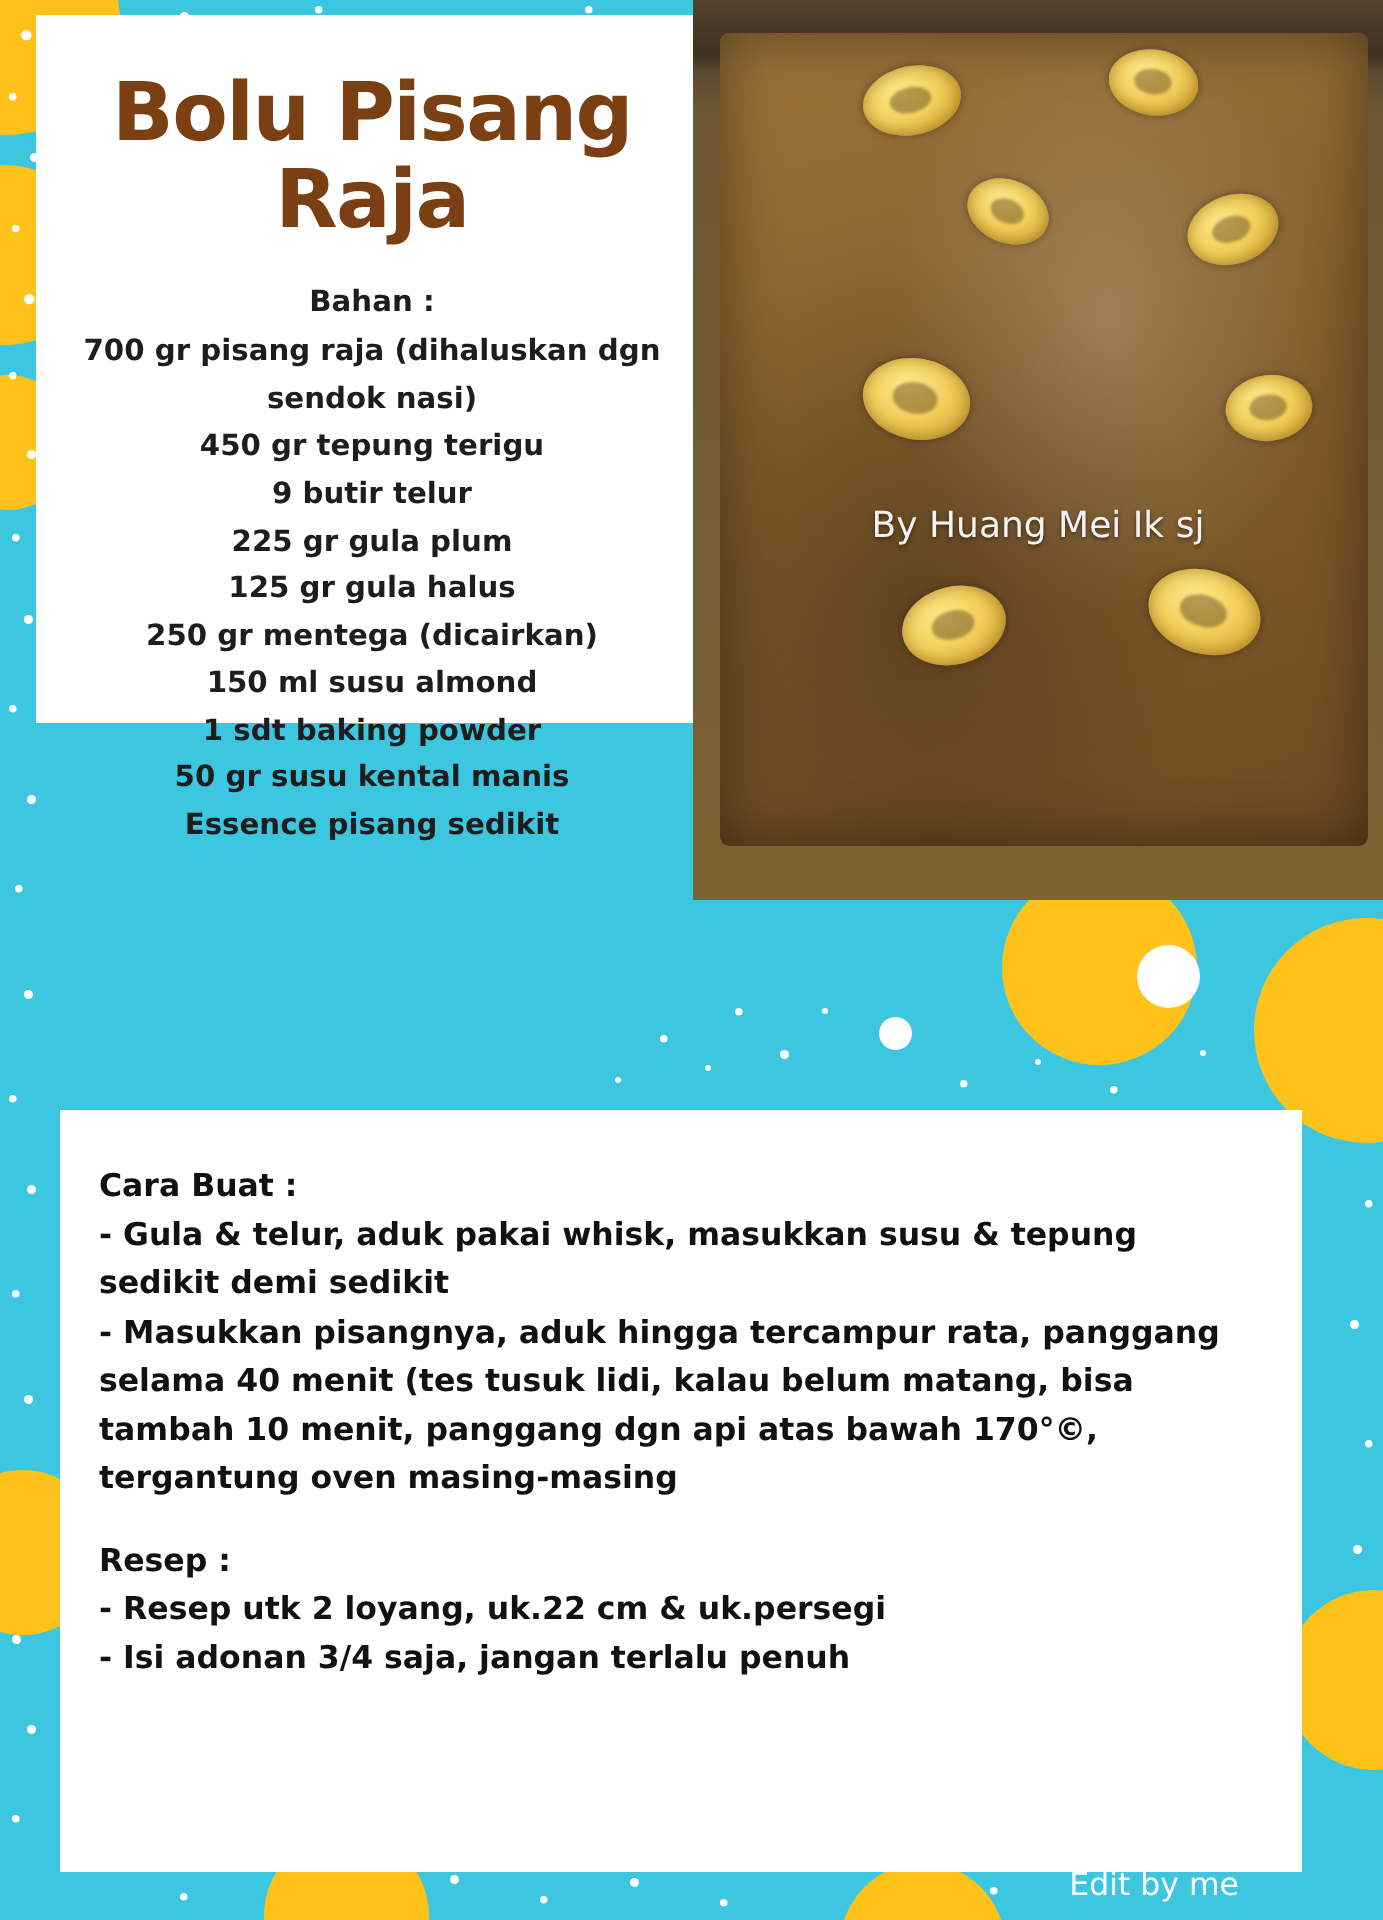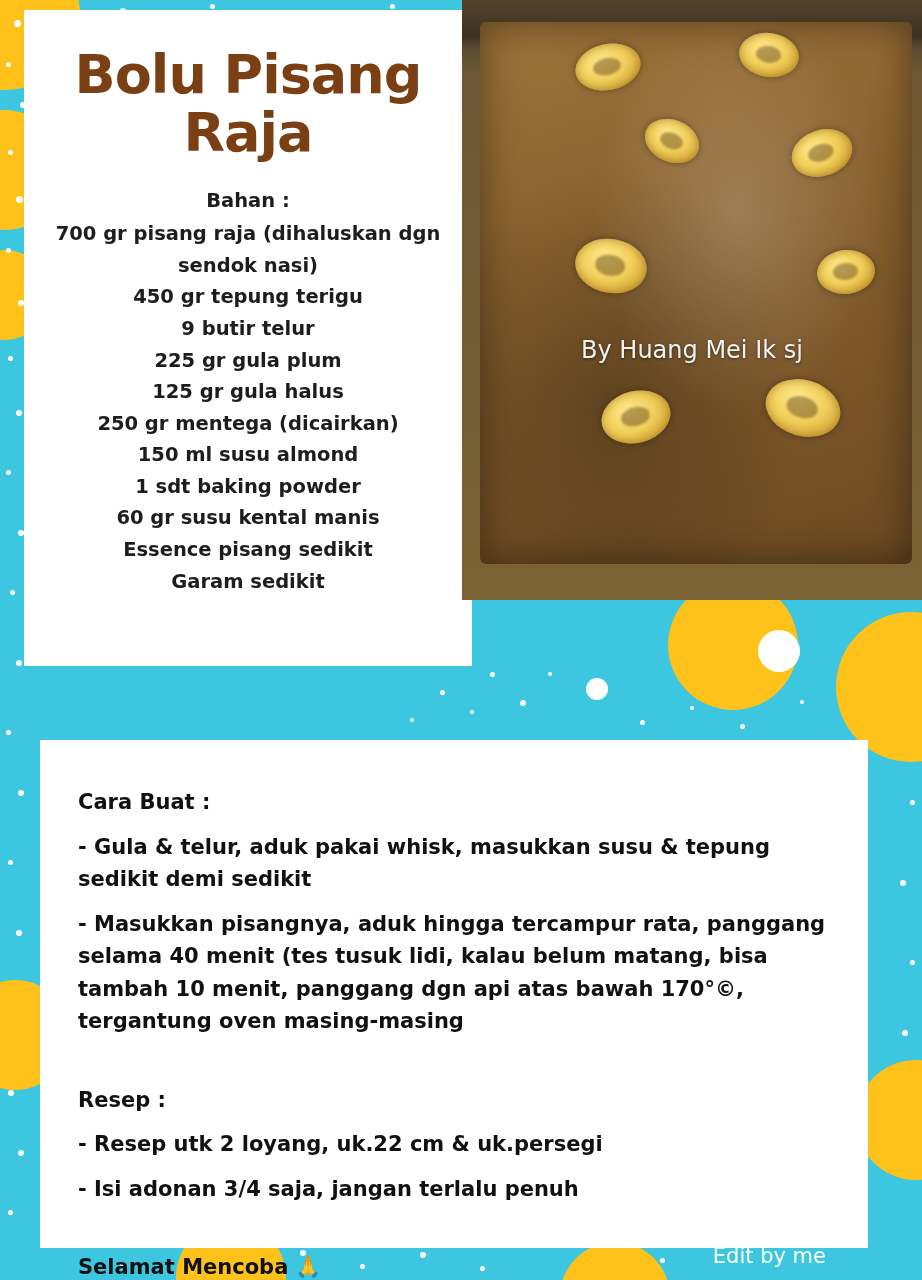--- a/index.html
+++ b/index.html
@@ -36,21 +36,21 @@
   
   .card {
     position: absolute;
     background: #ffffff;
     box-sizing: border-box;
   }
   .card-top {
     left: 24px;
     top: 10px;
     width: 448px;
-    height: 656px;
+    height: 472px;
     padding: 18px 20px 10px 20px;
   }
   .title {
     font-family: "DejaVu Sans", sans-serif;
     font-weight: bold;
     color: #7a3f12;
     font-size: 54px;
     line-height: 1.08;
     text-align: center;
     letter-spacing: -1px;
@@ -139,21 +139,21 @@
     width: 828px;
     height: 508px;
     padding: 34px 26px 20px 26px;
   }
   .steps {
     color: #111;
     font-size: 21px;
     font-weight: bold;
     line-height: 1.55;
   }
-  .steps .blk { margin: 12px; }
+  .steps .blk { margin: 0; }
   .steps .spacer { height: 22px; }
 
   .edit-by {
     position: absolute;
     right: 96px;
     bottom: 12px;
     color: #ffffff;
     font-size: 21px;
     font-family: "DejaVu Sans", sans-serif;
   }
@@ -240,23 +240,22 @@
   <div class="ing-wrap">
     <div class="ing-head">Bahan :</div>
     <div class="ing-line">700 gr pisang raja (dihaluskan dgn sendok nasi)</div>
     <div class="ing-line">450 gr tepung terigu</div>
     <div class="ing-line">9 butir telur</div>
     <div class="ing-line">225 gr gula plum</div>
     <div class="ing-line">125 gr gula halus</div>
     <div class="ing-line">250 gr mentega (dicairkan)</div>
     <div class="ing-line">150 ml susu almond</div>
     <div class="ing-line">1 sdt baking powder</div>
-    <div class="ing-line">60 gr susu kental manis</div>
+    <div class="ing-line">50 gr susu kental manis</div>
     <div class="ing-line">Essence pisang sedikit</div>
-    <div class="ing-line">Garam sedikit</div>
   </div>
 </div>
 
 <div class="photo">
   <div class="pan"></div>
   <div class="cake">
     <div class="banana" style="left:22%; top:4%; width:66px; height:46px; transform:rotate(-12deg);"></div>
     <div class="banana" style="left:60%; top:2%; width:60px; height:44px; transform:rotate(8deg);"></div>
     <div class="banana" style="left:38%; top:18%; width:56px; height:42px; transform:rotate(22deg);"></div>
     <div class="banana" style="left:72%; top:20%; width:62px; height:46px; transform:rotate(-18deg);"></div>
@@ -271,17 +270,16 @@
 <div class="card card-bottom">
   <div class="steps">
     <p class="blk">Cara Buat :</p>
     <p class="blk">- Gula &amp; telur, aduk pakai whisk, masukkan susu &amp; tepung sedikit demi sedikit</p>
     <p class="blk">- Masukkan pisangnya, aduk hingga tercampur rata, panggang selama 40 menit (tes tusuk lidi, kalau belum matang, bisa tambah 10 menit, panggang dgn api atas bawah 170°©, tergantung oven masing-masing</p>
     <div class="spacer"></div>
     <p class="blk">Resep :</p>
     <p class="blk">- Resep utk 2 loyang, uk.22 cm &amp; uk.persegi</p>
     <p class="blk">- Isi adonan 3/4 saja, jangan terlalu penuh</p>
     <div class="spacer"></div>
-    <p class="blk">Selamat Mencoba 🙏</p>
   </div>
 </div>
 
 <div class="edit-by">Edit by me</div>
 
 </body></html>

